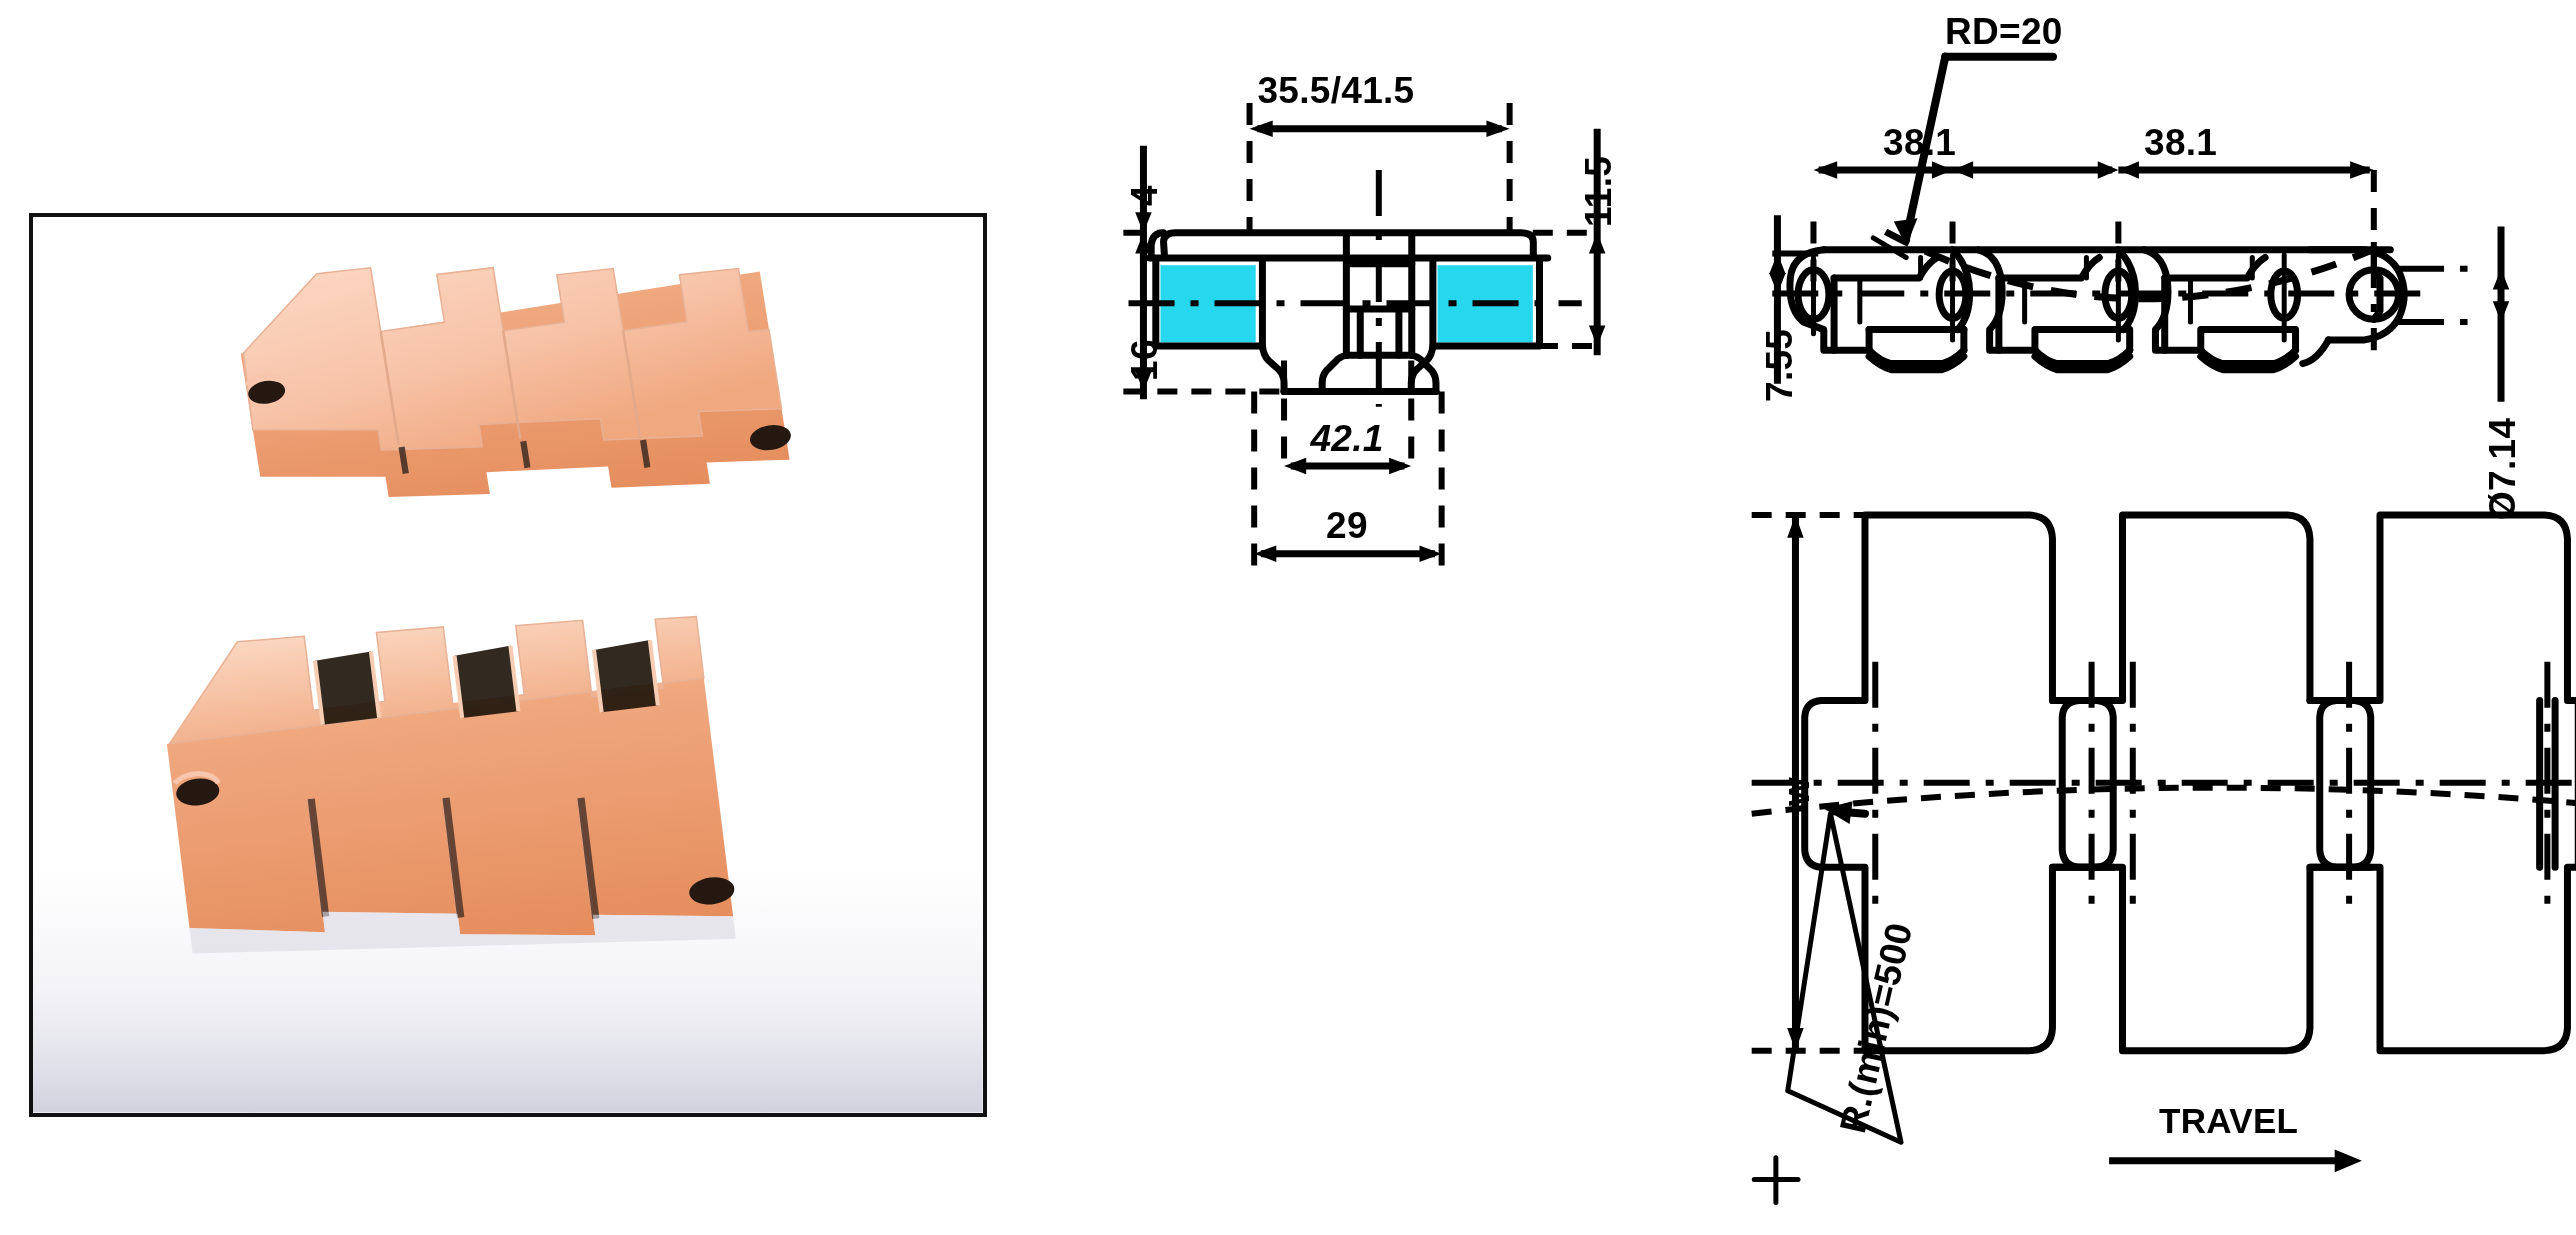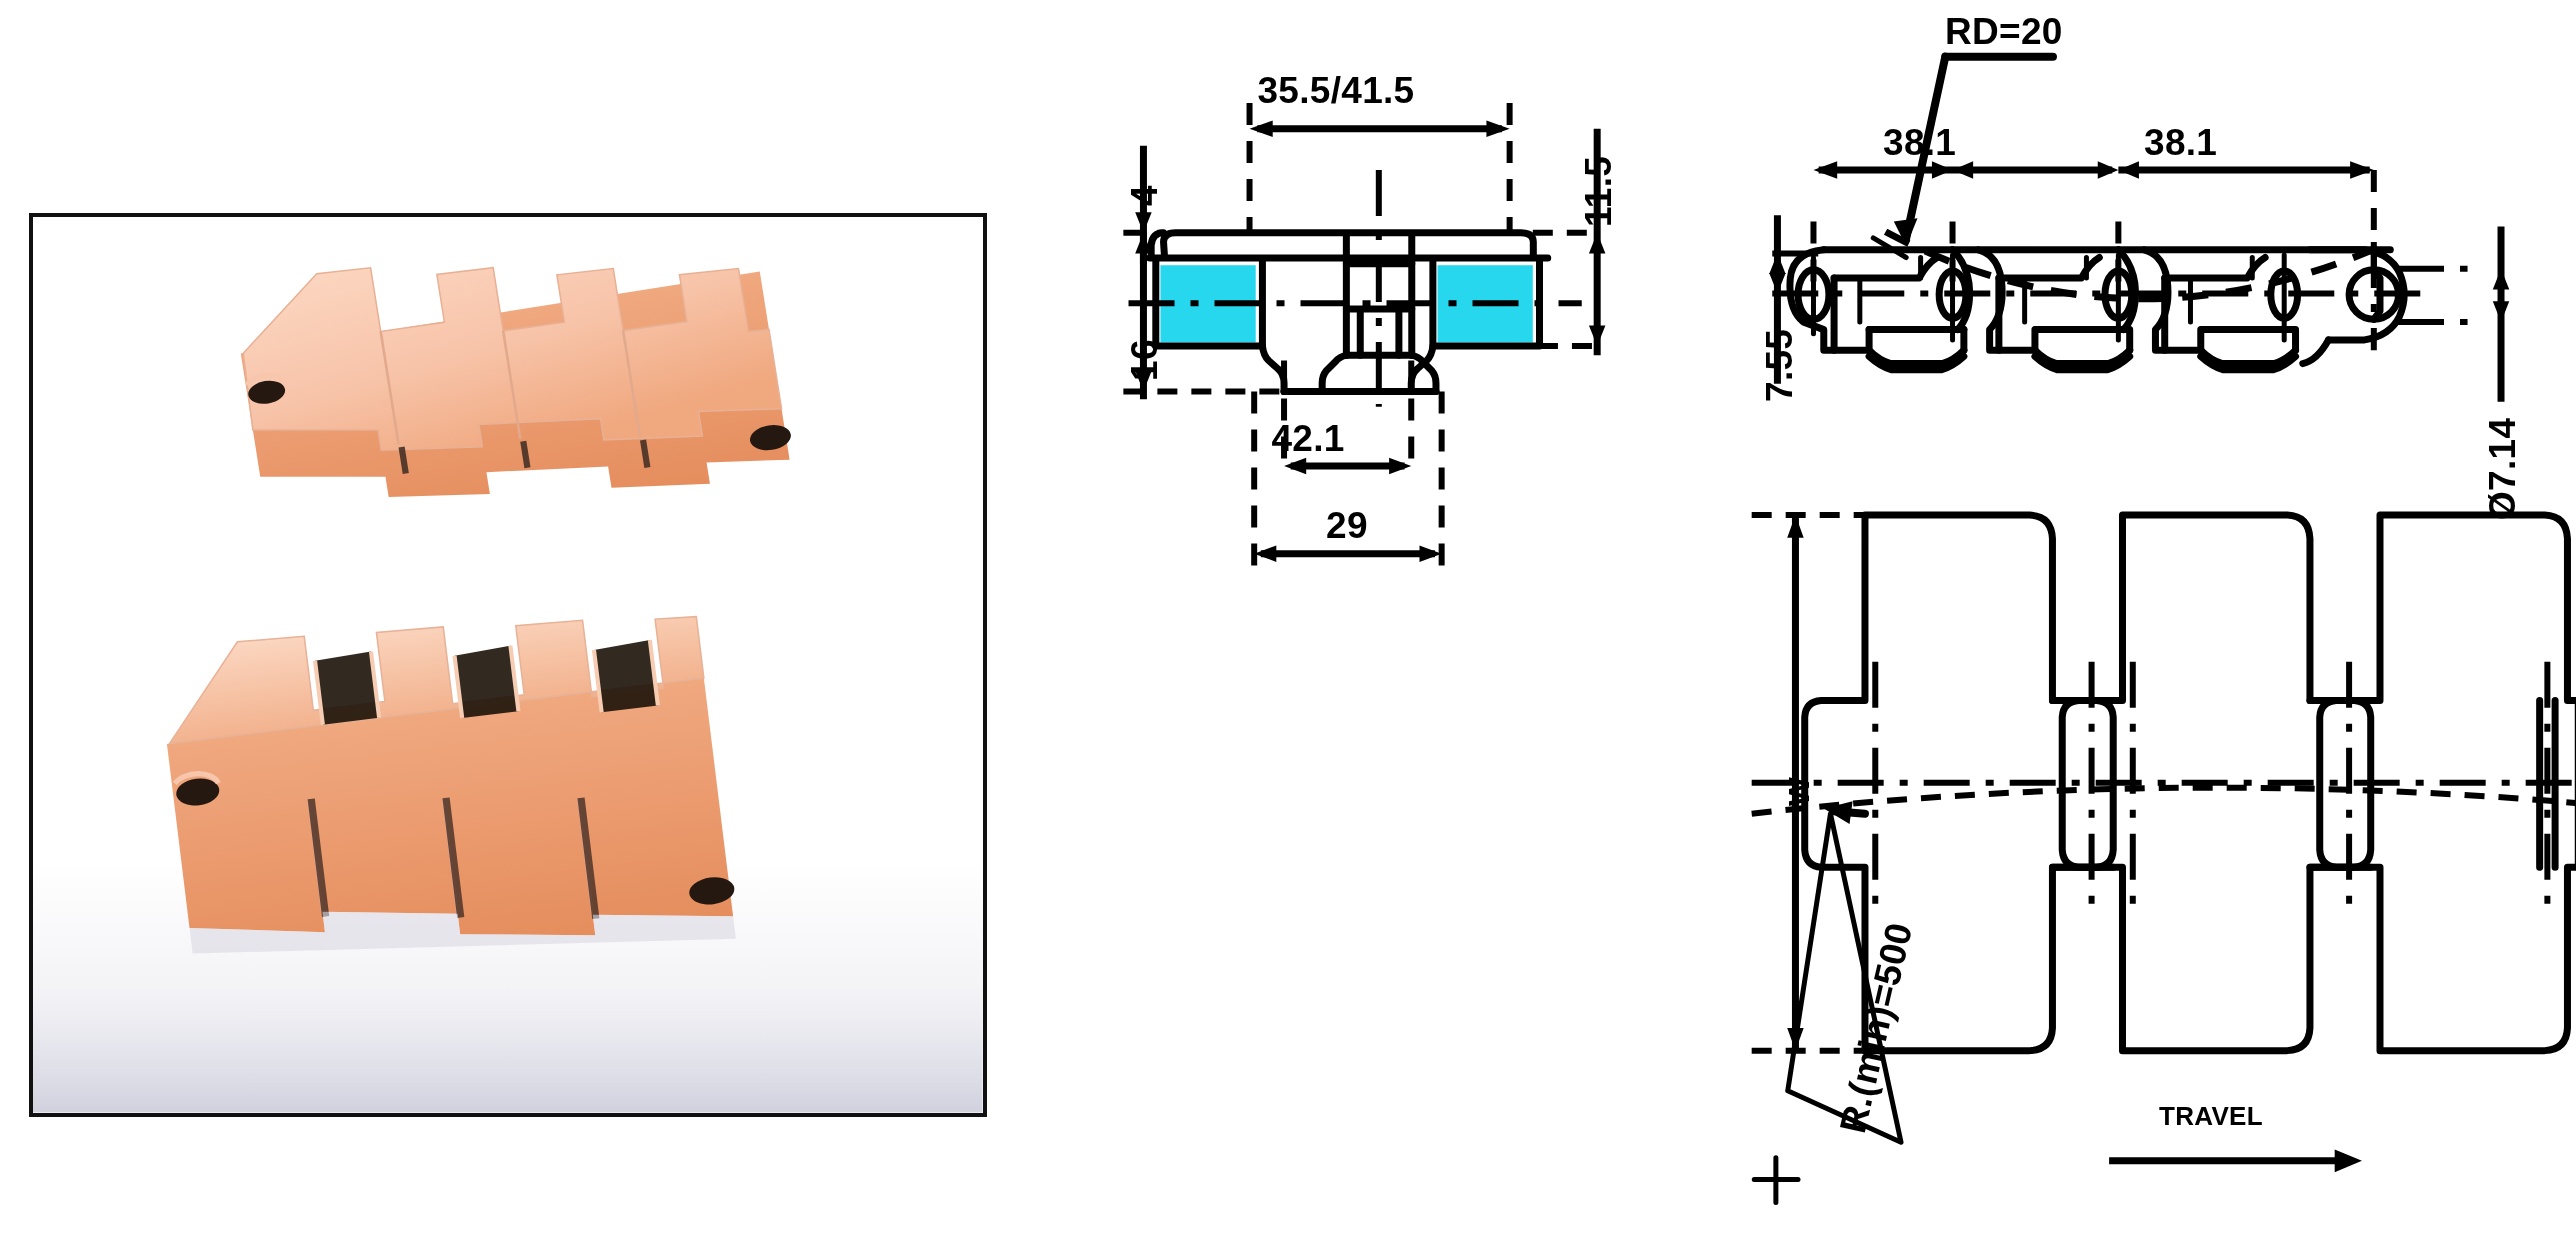--- a/index.html
+++ b/index.html
@@ -342,34 +342,34 @@
   </svg>
 
   <div class="lbl" style="left:1336px;top:72px;font-size:37px;transform:translateX(-50%);">35.5/41.5</div>
 
   <div class="lbl v" style="left:1126px;top:206px;font-size:37px;transform:rotate(-90deg);transform-origin:left top;">4</div>
 
   <div class="lbl v" style="left:1126px;top:381px;font-size:37px;transform:rotate(-90deg);transform-origin:left top;">16</div>
 
   <div class="lbl v" style="left:1580px;top:227px;font-size:37px;transform:rotate(-90deg);transform-origin:left top;">11.5</div>
 
-  <div class="lbl" style="left:1308px;top:420px;font-size:37px;transform:translateX(-50%);">42.1</div>
+  <div class="lbl" style="left:1347px;top:420px;font-size:37px;transform:translateX(-50%);font-style:italic;">42.1</div>
 
   <div class="lbl" style="left:1347px;top:507px;font-size:37px;transform:translateX(-50%);">29</div>
 
   <div class="lbl" style="left:1945px;top:13px;font-size:37px;">RD=20</div>
 
   <div class="lbl" style="left:1883px;top:124px;font-size:37px;">38.1</div>
 
   <div class="lbl" style="left:2144px;top:124px;font-size:37px;">38.1</div>
 
   <div class="lbl v" style="left:1761px;top:402px;font-size:37px;transform:rotate(-90deg);transform-origin:left top;">7.55</div>
 
   <div class="lbl v" style="left:2484px;top:520px;font-size:37px;transform:rotate(-90deg);transform-origin:left top;">Ø7.14</div>
 
   <div class="lbl v" style="left:1778px;top:806px;font-size:37px;transform:rotate(-90deg);transform-origin:left top;">w</div>
 
   <div class="lbl v" style="left:1834px;top:1128px;font-size:37px;transform:rotate(-77deg);transform-origin:left top;">R.(min)=500</div>
 
-  <div class="lbl" style="left:2159px;top:1103px;font-size:26px;">TRAVEL</div>
+  <div class="lbl" style="left:2159px;top:1103px;font-size:35px;">TRAVEL</div>
 
 </div>
 
 
 </body></html>

